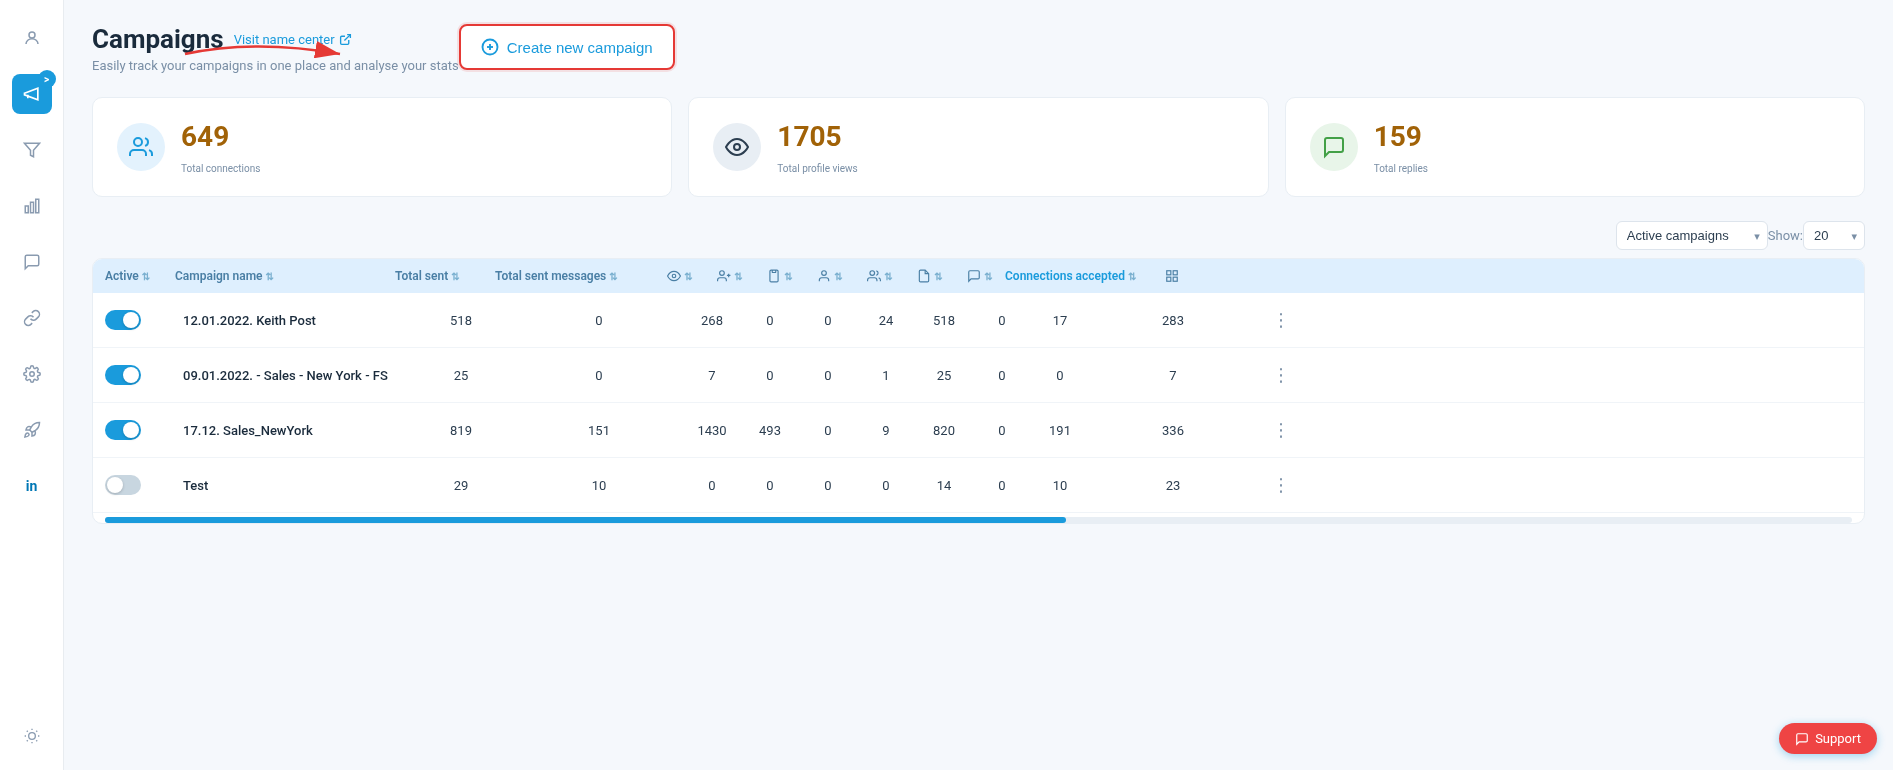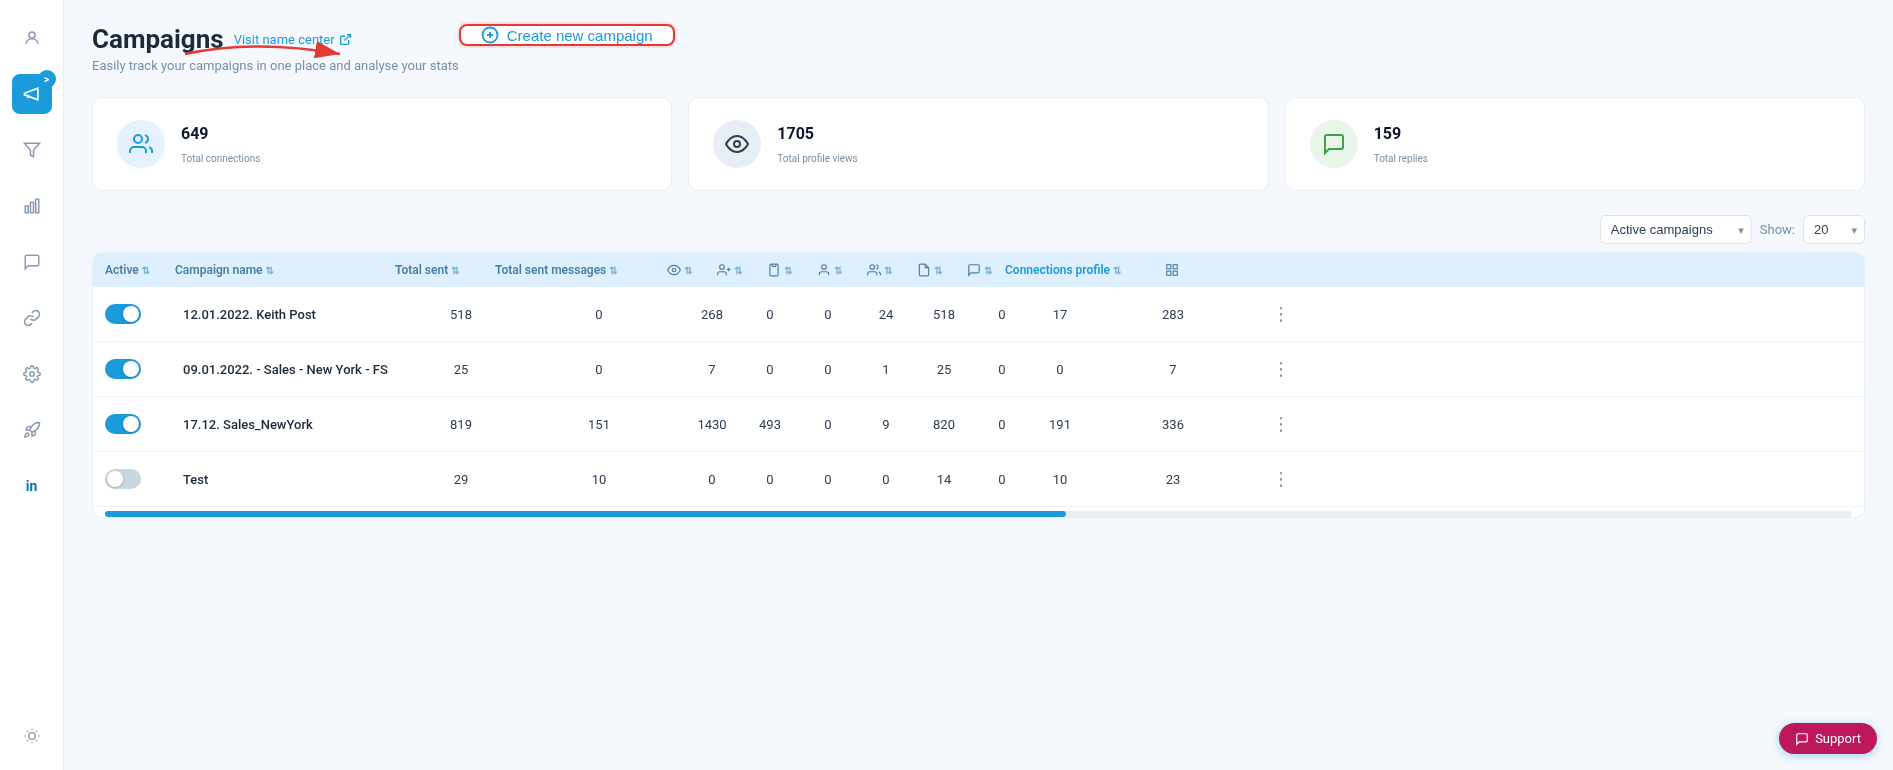--- a/index.html
+++ b/index.html
@@ -82,21 +82,21 @@
     .page-subtitle {
       font-size: 13px;
       color: #7a8fa6;
       margin-top: 4px;
     }
     .create-btn {
       background: #fff;
       border: 2px solid #e53935;
       color: #1a9bdc;
       border-radius: 8px;
-      padding: 0 20px;
+      padding: 12px 20px;
       font-size: 15px;
       font-weight: 500;
       cursor: pointer;
       display: flex;
       align-items: center;
       gap: 8px;
       white-space: nowrap;
       box-shadow: 0 0 0 2px #e5393520;
     }
 
@@ -124,36 +124,35 @@
       align-items: center;
       justify-content: center;
       font-size: 22px;
       flex-shrink: 0;
     }
     .stat-icon.blue { background: #e3f2fd; color: #1a9bdc; }
     .stat-icon.dark { background: #e8eef4; color: #2c3e50; }
     .stat-icon.green { background: #e8f5e9; color: #43a047; }
     .stat-info {}
     .stat-number {
-      font-size: 16px;
+      font-size: 28px;
       font-weight: 700;
-      color: #0f172a;
+      color: #a16207;
     }
     .stat-label {
       font-size: 10px;
       color: #7a8fa6;
       margin-top: 10px;
     }
 
     
     .table-controls {
       display: flex;
       justify-content: flex-end;
       align-items: center;
-      gap: 8px;
       margin-bottom: 8px;
     }
     .filter-select {
       background: #fff;
       border: 1px solid #dde4ec;
       border-radius: 6px;
       padding: 6px 28px 6px 10px;
       font-size: 13px;
       color: #2c3e50;
       cursor: pointer;
@@ -277,21 +276,21 @@
       padding: 0;
       height: 6px;
       margin: 0 12px;
     }
 
     
     .support-btn {
       position: fixed;
       bottom: 16px;
       right: 16px;
-      background: #be185d;
+      background: #ef4444;
       color: #fff;
       border-radius: 20px;
       padding: 8px 16px;
       font-size: 13px;
       display: flex;
       align-items: center;
       gap: 6px;
       cursor: pointer;
       box-shadow: 0 2px 8px rgba(26,155,220,0.4);
     }
@@ -560,21 +559,21 @@
           </svg>
         <span class="sort-icon">⇅</span>
       </div>
       <div class="th" style="justify-content:center;">
         <svg width="14" height="14" viewBox="0 0 24 24" fill="none" stroke="#4a7fa5" stroke-width="2">
             <path d="M21 15a2 2 0 0 1-2 2H7l-4 4V5a2 2 0 0 1 2-2h14a2 2 0 0 1 2 2z"></path>
           </svg>
         <span class="sort-icon">⇅</span>
       </div>
       <div class="th" style="color:#1a9bdc;">
-        <span>Connections profile</span>
+        <span>Connections accepted</span>
         <span class="sort-icon">⇅</span>
       </div>
       <div class="th">
         <svg width="14" height="14" viewBox="0 0 24 24" fill="none" stroke="#4a7fa5" stroke-width="2">
             <rect x="3" y="3" width="7" height="7"></rect>
             <rect x="14" y="3" width="7" height="7"></rect>
             <rect x="3" y="14" width="7" height="7"></rect>
             <rect x="14" y="14" width="7" height="7"></rect>
           </svg>
       </div>

